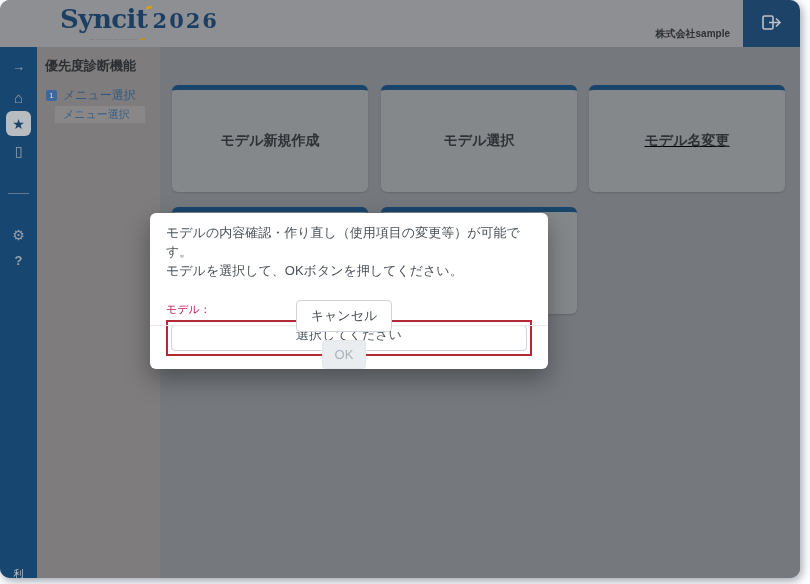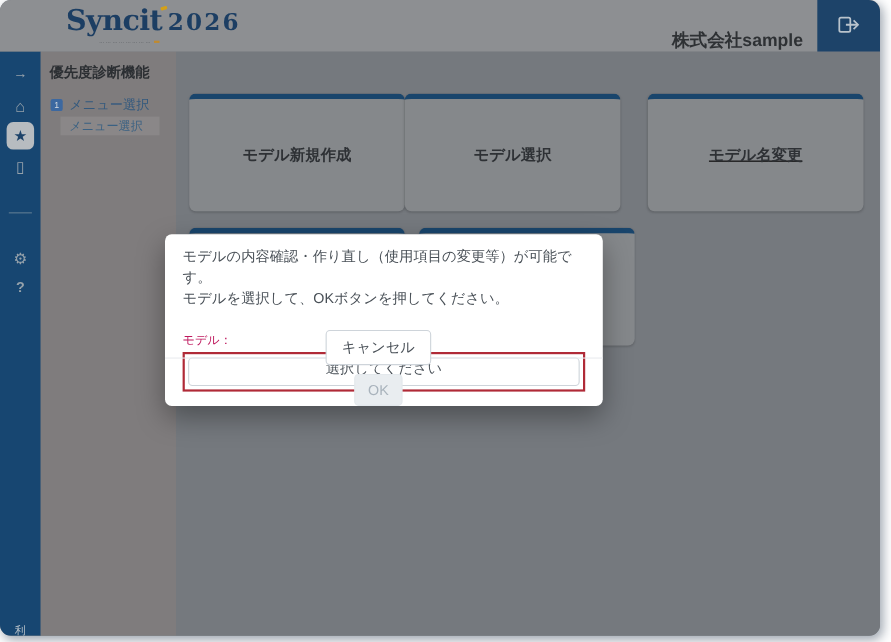--- a/index.html
+++ b/index.html
@@ -11,21 +11,21 @@
   
   .header{position:absolute;left:0;top:0;width:100%;height:47px;background:#8d8f92;}
   .logo{position:absolute;left:28px;top:4px;color:#1c3e63;margin-left:32px;}
   .logo .name{font-family:"DejaVu Serif","Liberation Serif",serif;font-weight:bold;
               font-size:26px;letter-spacing:-0.5px;}
   .logo .year{font-family:"DejaVu Serif","Liberation Serif",serif;font-weight:bold;
               font-size:21px;letter-spacing:2px;margin-left:5px;}
   .logo .tagline{position:absolute;left:30px;top:31px;font-size:5px;color:#44494e;letter-spacing:1px;white-space:nowrap;}
   .logo .accent{position:absolute;left:86px;top:2px;width:6px;height:3px;background:#d4a017;transform:rotate(-18deg);border-radius:1px;}
   .logo .tagline .tick{display:inline-block;width:5px;height:2px;background:#c08a2e;vertical-align:middle;margin-left:2px;}
-  .company{position:absolute;right:70px;top:27px;font-size:16px;font-weight:bold;color:#2e3134;}
+  .company{position:absolute;right:70px;top:27px;font-size:10px;font-weight:bold;color:#2e3134;}
   .logout{position:absolute;right:0;top:0;width:57px;height:47px;background:#1d4369;
           border-top-right-radius:10px;display:flex;align-items:center;justify-content:center;cursor:pointer;border:none;}
   
   .rail{position:absolute;left:0;top:47px;width:37px;bottom:0;background:#174671;}
   .rail-icon{position:absolute;left:0;width:37px;text-align:center;color:#96a2ab;font-size:13px;}
   .rail-star{position:absolute;left:6px;width:25px;height:25px;background:#b7bcc0;border-radius:6px;
              display:flex;align-items:center;justify-content:center;color:#1d4369;font-size:14px;cursor:pointer;}
   .rail-divider{position:absolute;left:8px;width:21px;height:0;border-top:1px solid #5f7b93;}
   .rail-bottom{position:absolute;left:0;bottom:-14px;width:37px;text-align:center;
                color:#b7c1c9;font-size:10px;line-height:12px;white-space:pre-line;}
@@ -40,21 +40,21 @@
           display:flex;align-items:center;cursor:pointer;}
   .sb-sub span{font-size:11px;color:#3a6183;padding-left:8px;}
   
   .content{position:absolute;left:160px;top:47px;right:0;bottom:0;background:#75797e;}
   .heading{position:absolute;left:12px;top:8px;font-size:13px;color:#51565c;}
   .card{position:absolute;width:196px;height:107px;background:#85888b;border-radius:6px;
         border-top:5px solid #19456c;box-sizing:border-box;display:flex;align-items:center;
         justify-content:center;cursor:pointer;box-shadow:0 1px 2px rgba(0,0,0,.15);}
   .card span{font-size:14px;font-weight:bold;color:#2e3135;}
   .card.r1c1{left:12px;top:38px;}
-  .card.r1c2{left:208px;top:38px;}
+  .card.r1c2{left:221px;top:38px;}
   .card.r1c3{left:429px;top:38px;text-decoration:underline;}
   .card.r2c1{left:12px;top:160px;}
   .card.r2c2{left:221px;top:160px;}
   
   .modal{position:absolute;left:150px;top:213px;width:398px;height:156px;background:#ffffff;
          border-radius:6px;box-shadow:0 10px 25px rgba(0,0,0,.35);z-index:10;}
   .modal-body{position:absolute;left:16px;right:16px;top:10px;}
   .m-line{font-size:13px;color:#495057;line-height:19px;}
   .m-label{margin-top:22px;font-size:11px;font-weight:normal;color:#be185d;}
   .select-wrap{margin-top:3px;border:2px solid #b02a37;padding:3px;}

